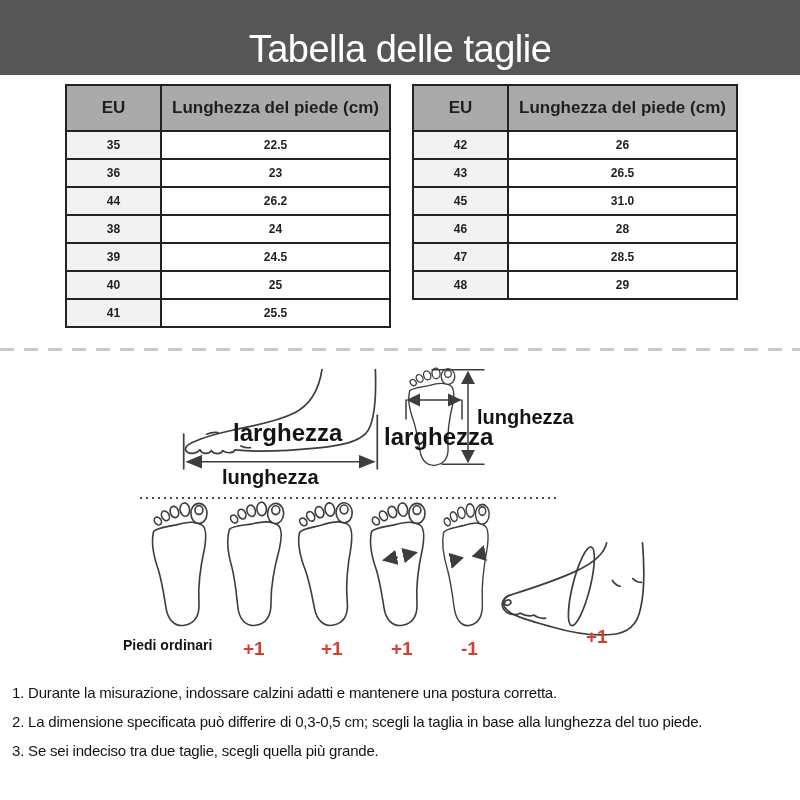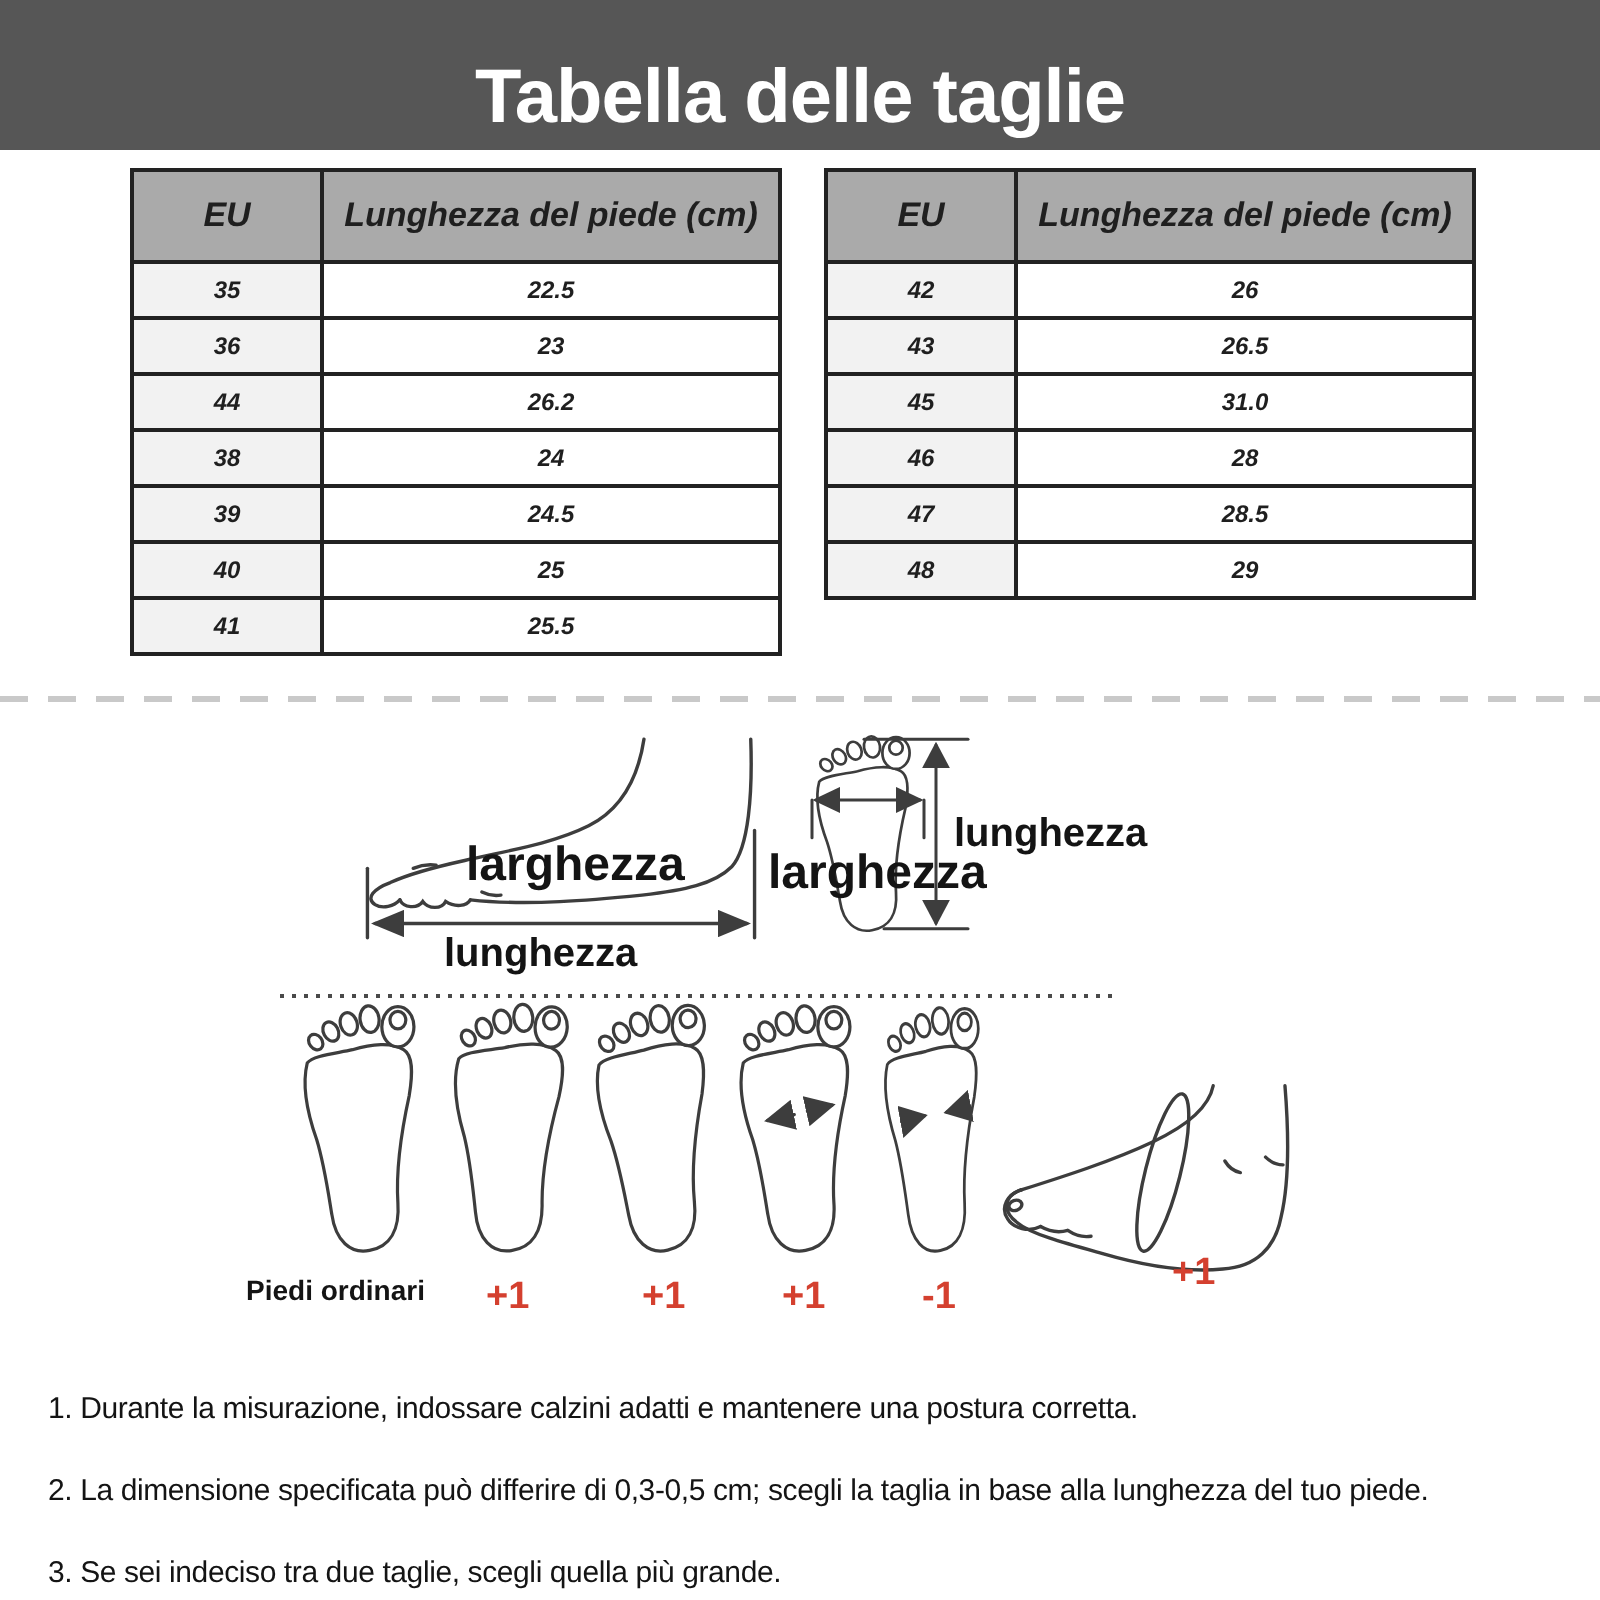--- a/index.html
+++ b/index.html
@@ -2,25 +2,25 @@
 <html><head>
 <meta charset="utf-8">
 <style>
   * { margin:0; padding:0; box-sizing:border-box; }
   html,body { width:800px; height:800px; background:#ffffff; font-family:"Liberation Sans", sans-serif; }
   #canvas { position:relative; width:800px; height:800px; background:#ffffff; overflow:hidden; }
 
   
   .banner { position:absolute; left:0; top:0; width:800px; height:75px; background:#565656;
             display:flex; align-items:center; justify-content:center; }
-  .banner h1 { color:#ffffff; font-size:38px; font-weight:700; letter-spacing:-0.5px;margin-top:23px; }
+  .banner h1 { color:#ffffff; font-size:38px; font-weight:400; letter-spacing:-0.5px;margin-top:23px; }
 
   
   table.size-table { position:absolute; top:84px; width:326px; border-collapse:collapse; table-layout:fixed; }
-  table.size-table th, table.size-table td { border:2px solid #222222; text-align:center; vertical-align:middle; color:#1f1f1f;font-style:italic; }
+  table.size-table th, table.size-table td { border:2px solid #222222; text-align:center; vertical-align:middle; color:#1f1f1f; }
   table.size-table th { background:#aaaaaa; height:46px; font-size:17px; font-weight:700; }
   table.size-table td { height:28px; font-size:12px; font-weight:700; background:#ffffff; }
   table.size-table .c1 { width:95px; }
   table.size-table td.c1 { background:#f2f2f2; }
   #table-left { left:65px; }
   #table-right { left:412px; }
 
   
   .dashed-divider { position:absolute; left:0; top:348px; width:800px; height:3px;
     background:repeating-linear-gradient(90deg,#c9c9c9 0 14px, transparent 14px 24px); }
@@ -30,21 +30,21 @@
   .sketch { position:absolute; }
   .sketch path, .sketch ellipse, .sketch line { vector-effect:non-scaling-stroke; }
 
   .diagram-label { position:absolute; font-size:24px; font-weight:700; color:#141414; white-space:nowrap; }
   .feet-label { position:absolute; font-size:14px; font-weight:700; color:#141414; white-space:nowrap; }
   .adj-label { position:absolute; font-size:19px; font-weight:700; color:#d4402f; white-space:nowrap; }
 
   
   .notes { position:absolute; left:8px; top:676px; width:790px; color:#141414;
            font-size:15px; letter-spacing:-0.2px; line-height:25px; }
-  .notes p { margin:16px; }
+  .notes p { margin:4px; }
 </style>
 </head>
 <body>
 
 <div id="canvas">
 
   <div class="banner">
     <h1>Tabella delle taglie</h1>
   </div>
 

